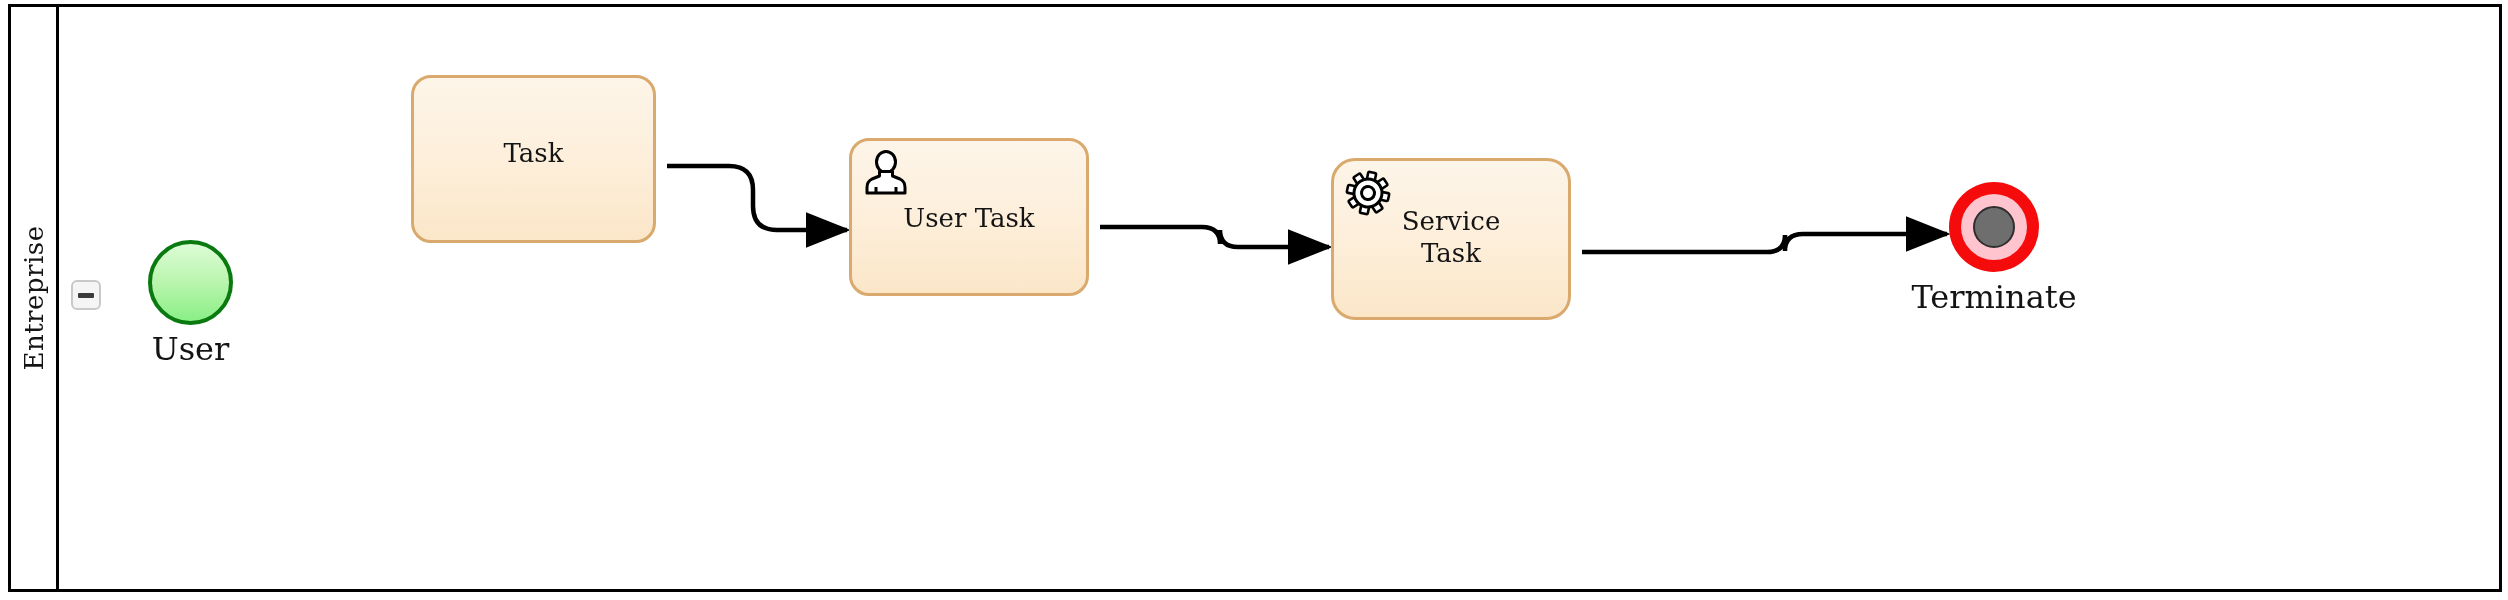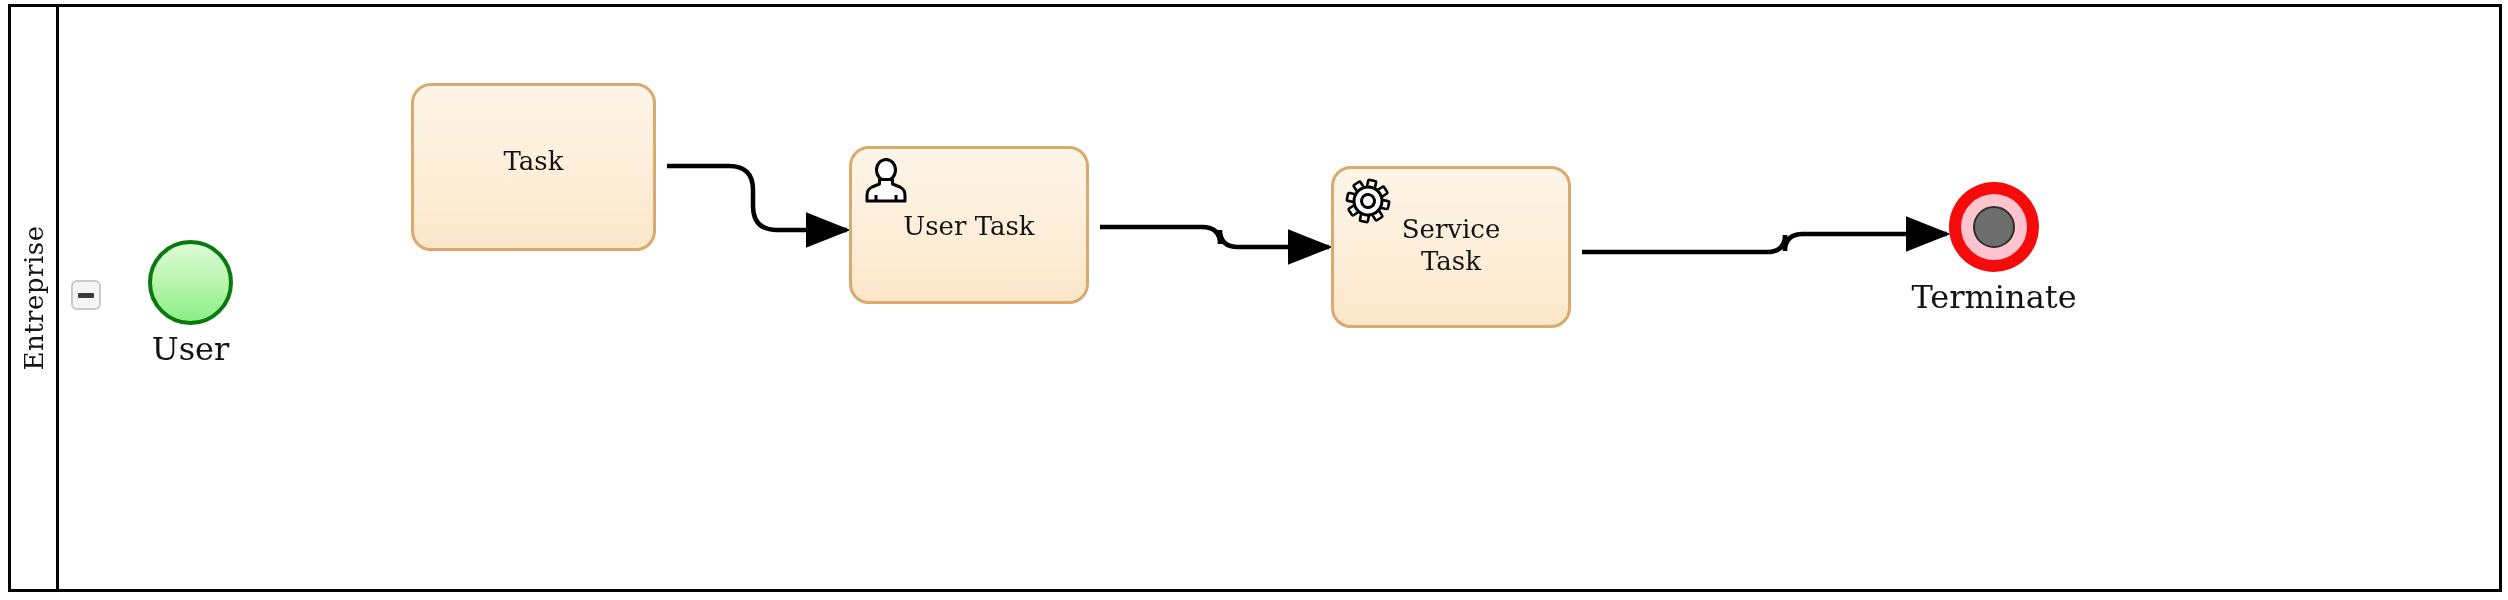--- a/index.html
+++ b/index.html
@@ -136,39 +136,38 @@
     width: 200px;
   }
 
   
   .task {
     position: absolute;
     border: 3px solid #d9a96d;
     border-radius: 20px;
     background: linear-gradient(180deg, #fdf5e9 0%, #fdeed9 55%, #fbe6c8 100%);
     box-sizing: border-box;
-    margin-top: 8px;
   }
   .task-label {
     position: absolute;
     left: 0;
     width: 100%;
     text-align: center;
     font-size: 26px;
     line-height: 1.22;
     color: #141414;
     white-space: pre-line;
   }
   .task-plain { left: 411px; top: 75px;  width: 245px; height: 168px; }
   .task-plain .task-label { top: 60px; }
 
   .task-user  { left: 849px; top: 138px; width: 240px; height: 158px; padding-left: 32px; }
   .task-user .task-label { top: 62px; }
 
-  .task-service { left: 1331px; top: 158px; width: 240px; height: 162px; }
+  .task-service { left: 1331px; top: 158px; width: 240px; height: 162px; border-radius: 24px; }
   .task-service .task-label { top: 45px; }
 
   .task-icon {
     position: absolute;
     left: 10px;
     top: 8px;
     width: 48px;
     height: 48px;
   }
 

